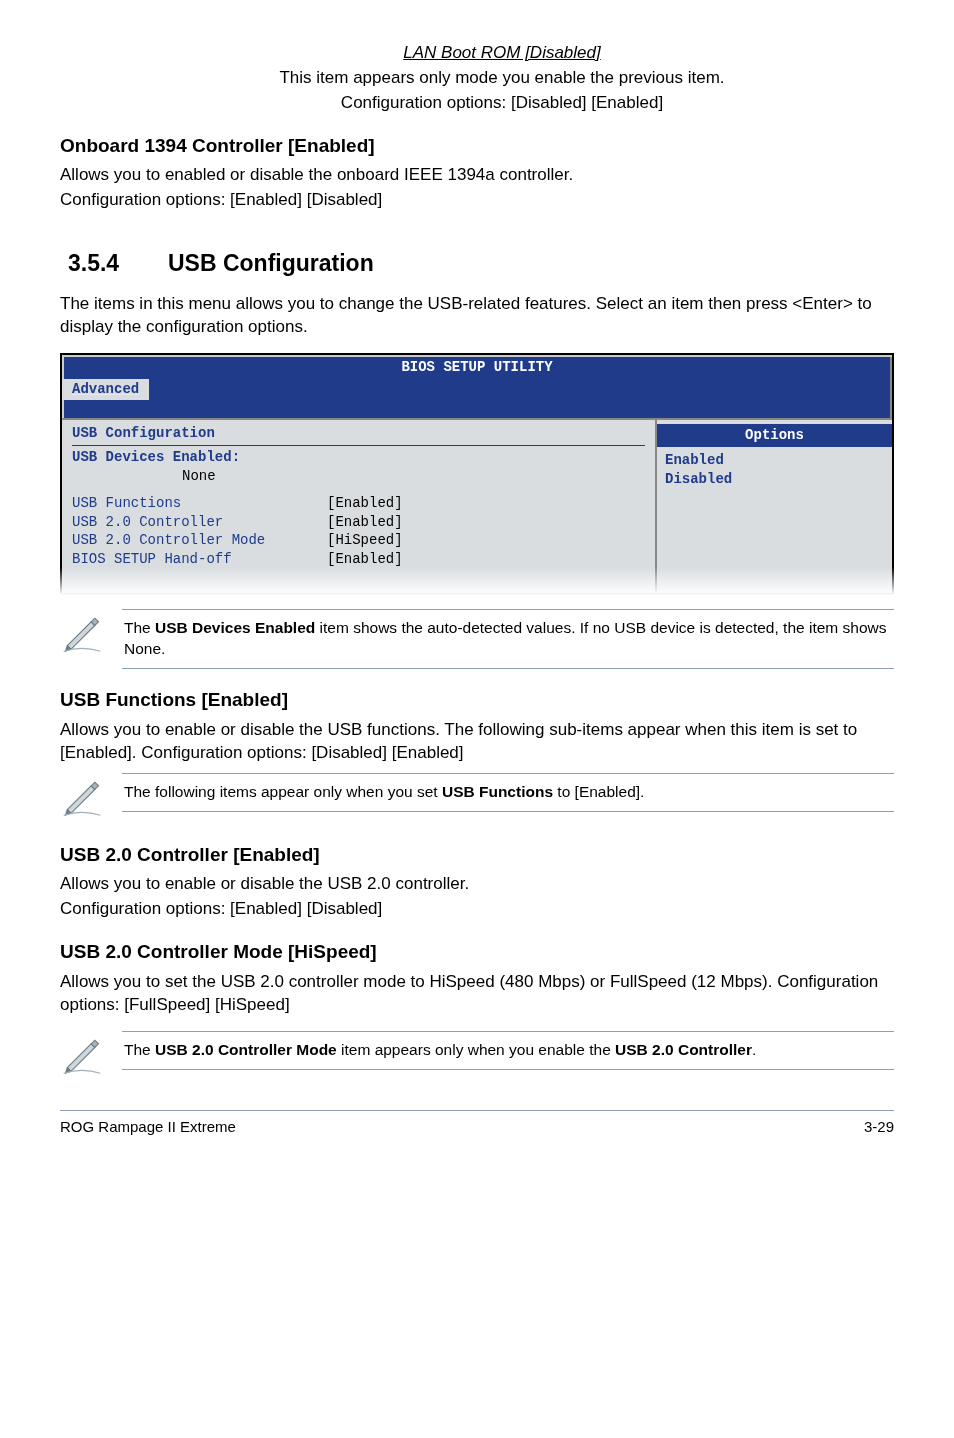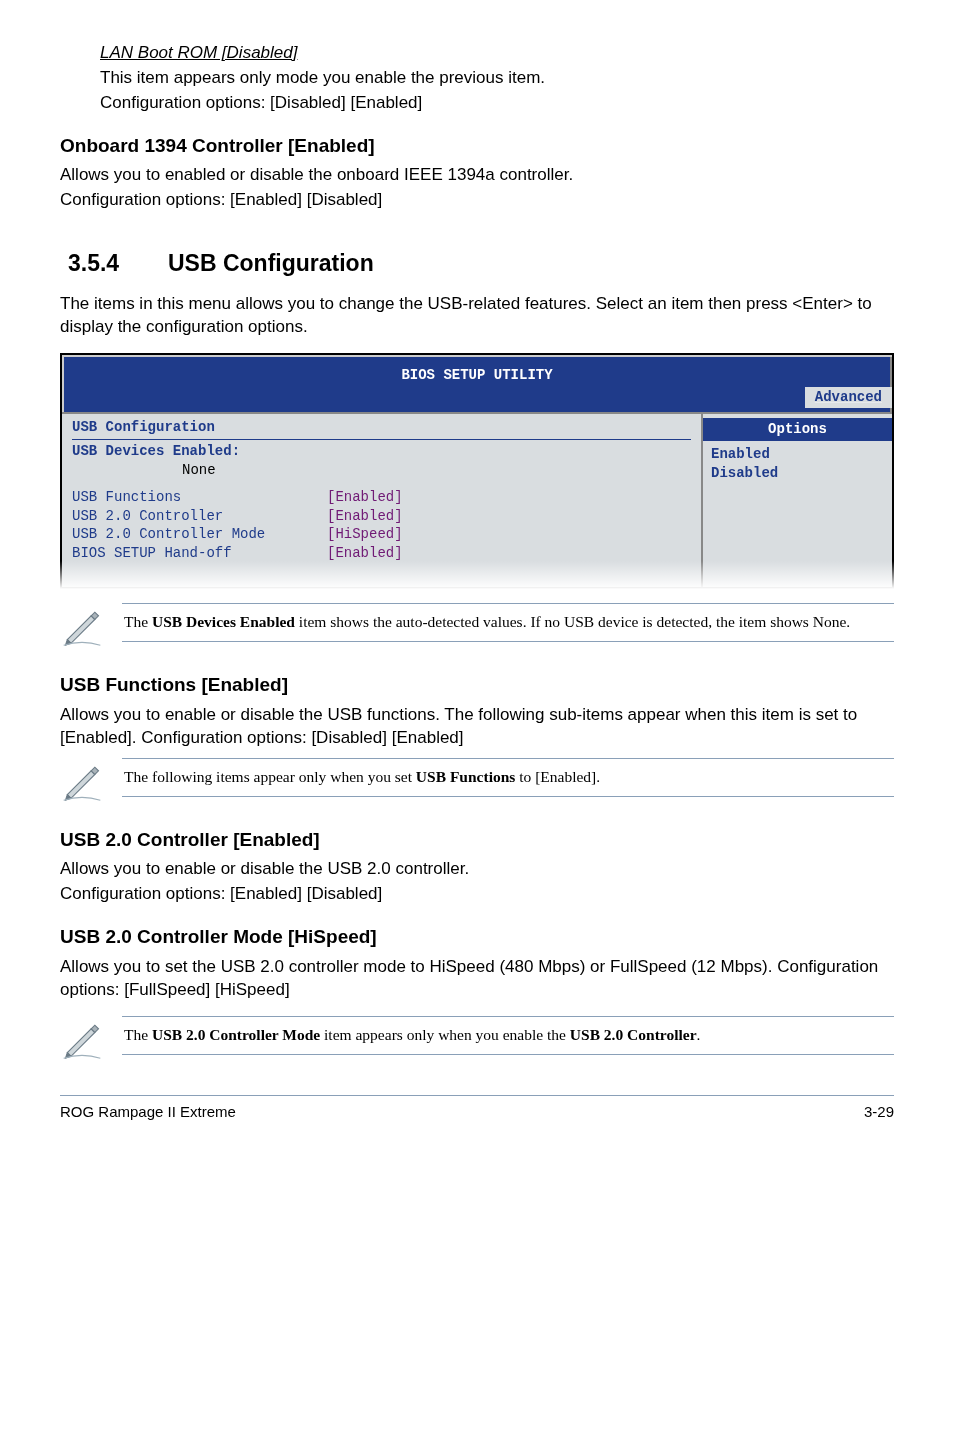--- a/index.html
+++ b/index.html
@@ -6,21 +6,21 @@
   body {
     font-family: Arial, Helvetica, sans-serif;
     background: #fff;
     color: #000;
     width: 954px;
     margin: 0 auto;
     padding: 40px 60px 20px 60px;
     font-size: 17px;
     line-height: 1.35;
   }
-  .indent { margin-left: 40px; }
+  .indent { margin-left: 50px; text-align: center; }
   .italic-underline { font-style: italic; text-decoration: underline; }
   h2.section-title {
     font-size: 19px;
     font-weight: bold;
     margin: 18px 0 6px 0;
   }
   p.body { margin: 2px 0; }
   .maj-heading {
     font-size: 23px;
     font-weight: bold;
@@ -39,26 +39,25 @@
     overflow: hidden;
     box-shadow: inset 2px 2px 0 #ccc, inset -2px -2px 0 #888;
     padding: 0;
   }
   .bios-titlebar {
     text-align: center;
     color: #fff;
     font-weight: bold;
     padding: 3px 0 2px 0;
     font-size: 14px;
-    margin-top: 8px;
   }
   .bios-tabrow {
     display: flex;
-    justify-content: flex-end;
-    padding-bottom: 4px;
+    justify-content: flex-start;
+    padding-bottom: 18px;
     text-decoration: underline;
   }
   .bios-tab {
     background: #d9dde0;
     color: #1f3b8a;
     padding: 1px 10px;
     font-weight: bold;
     font-size: 14px;
   }
   .bios-inner {
@@ -67,35 +66,35 @@
     color: #1f3b8a;
     border-top: 2px solid #888;
   }
   .bios-left {
     flex: 1 1 auto;
     padding: 4px 10px 24px 10px;
     border-right: 2px solid #888;
     position: relative;
   }
   .bios-right {
-    width: 189px;
+    width: 235px;
     padding: 4px 8px 24px 8px;
     font-family: Liberation Mono, monospace;
   }
   .bios-section-title {
     color: #1f3b8a;
     font-weight: bold;
     border-bottom: 1.5px solid #1f3b8a;
     padding-bottom: 2px;
     margin-bottom: 2px;
   }
   .bios-gray { color: #000000; }
   .bios-row { display: flex; }
   .bios-row .k { width: 255px; }
-  .bios-row .v { color: #701a75; }
+  .bios-row .v { color: #000000; }
   .bios-options-title {
     background: #1f3b8a;
     color: #fff;
     text-align: center;
     font-weight: bold;
     margin: 0 -8px 4px -8px;
     padding: 2px 0;
   }
   .bios-fade {
     position: absolute;
@@ -103,21 +102,20 @@
     height: 28px;
     background: linear-gradient(to bottom, rgba(217,221,224,0) 0%, #fff 100%);
     pointer-events: none;
   }
   .bios-wrap { position: relative; }
   .note-row {
     display: flex;
     align-items: flex-start;
     gap: 18px;
     margin: 14px 0 10px 0;
-    font-family: Liberation Serif, serif;
   }
   .note-row.tight { margin: 8px 0 4px 0; }
   .pencil-icon svg { width: 44px; height: 44px; }
   .note-text {
     flex: 1;
     border-top: 1px solid #8aa0b8;
     border-bottom: 1px solid #8aa0b8;
     padding: 8px 2px;
     font-size: 15.5px;
     line-height: 1.35;

